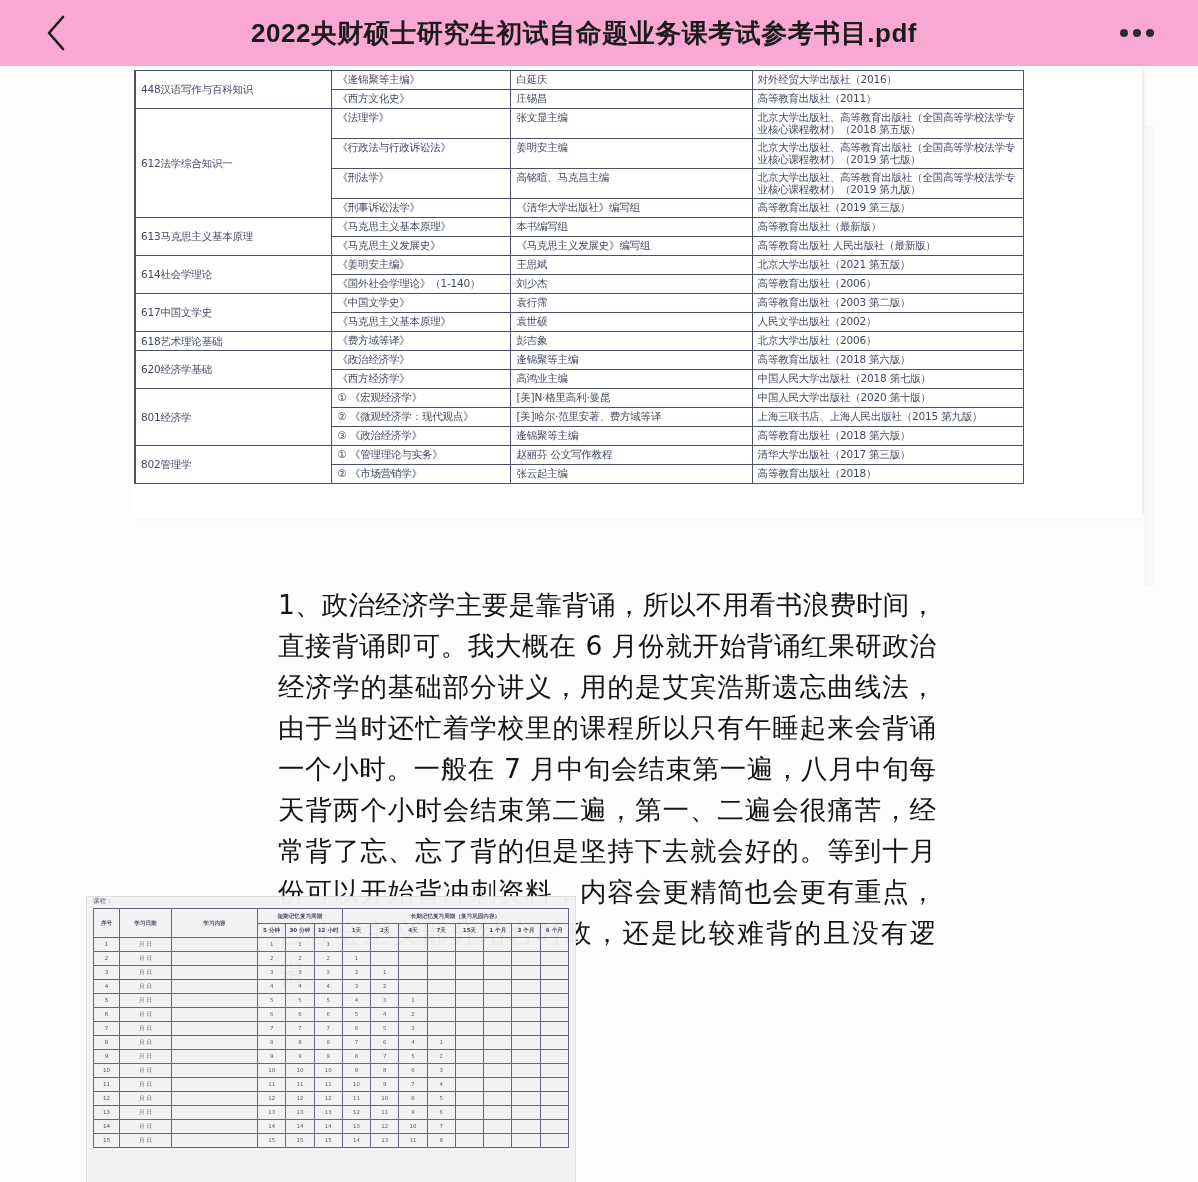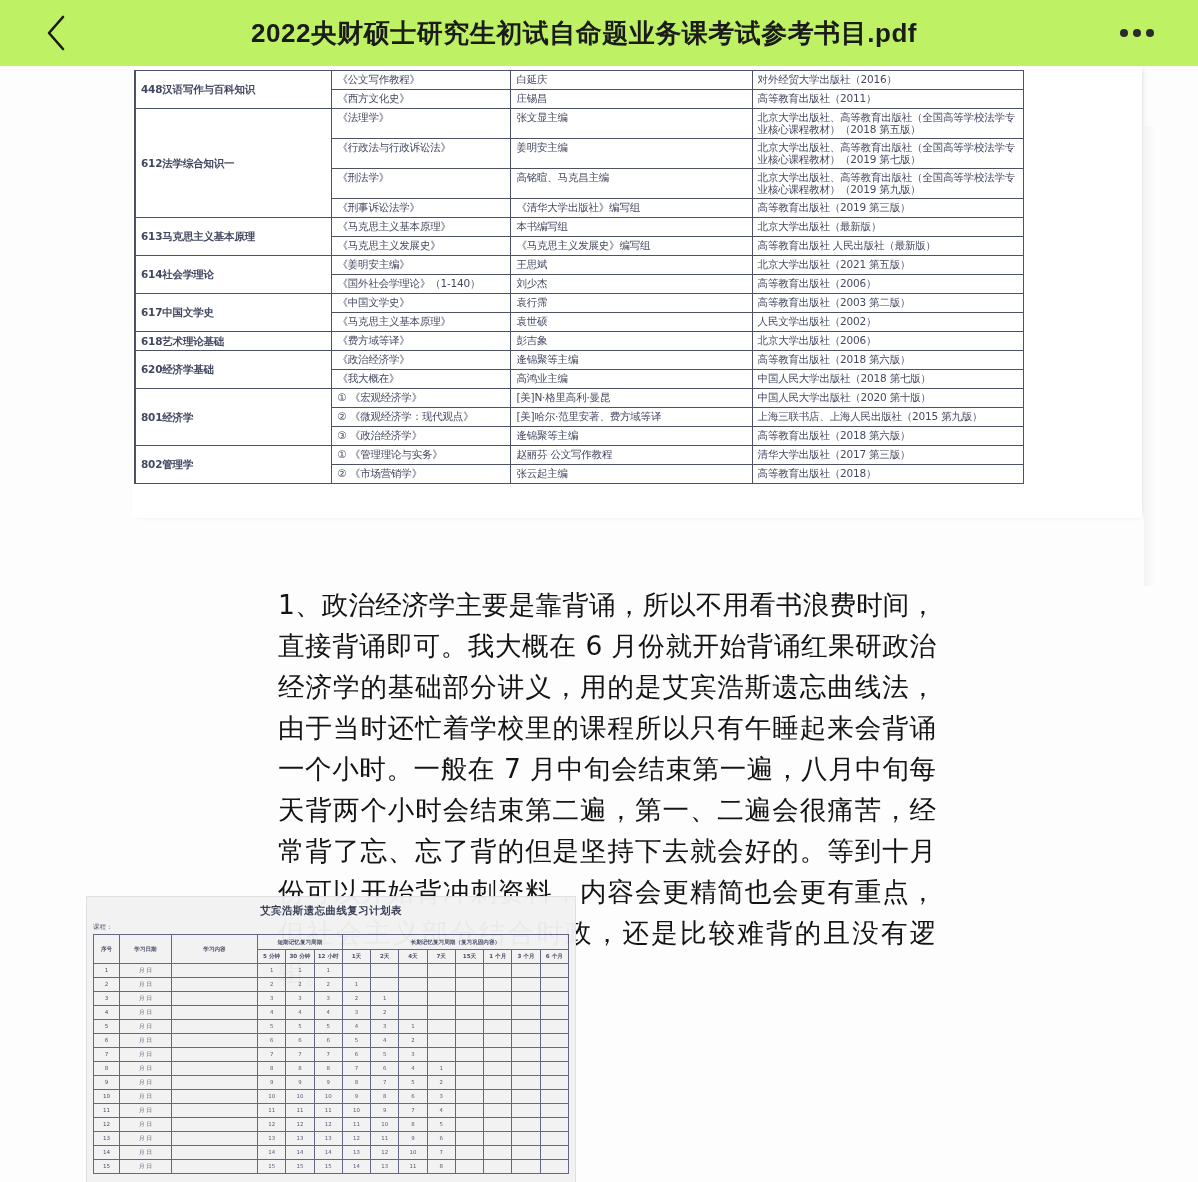--- a/index.html
+++ b/index.html
@@ -9,21 +9,21 @@
     background:#ffffff;
     font-family:"Liberation Sans","DejaVu Sans",sans-serif;
     overflow:hidden;
     position:relative;
   }
 
   
   .appbar{
     position:relative;
     height:66px;
-    background:#bef264;
+    background:#f9a8d4;
     display:flex; align-items:center;
     padding:0 34px;
   }
   .back-btn{
     width:44px;height:44px;
     display:flex;align-items:center;justify-content:center;
     cursor:pointer; flex:0 0 auto;
   }
   .back-btn svg{display:block;}
   .appbar-title{
@@ -88,21 +88,21 @@
     padding:2px 4px 2px 5px;
     font-size:10.5px;
     line-height:1.18;
     font-family:"DejaVu Sans","Liberation Sans",sans-serif;
     vertical-align:top;
     height:19px;
     letter-spacing:-.2px;
     word-break:break-all;
   }
   table.booktbl td.code{
-    font-weight:700; width:196px; vertical-align:middle;
+    font-weight:400; width:196px; vertical-align:middle;
     border-left-width:2.4px;
     margin-top:24px;
   }
   table.booktbl td.title{ width:178px; }
   table.booktbl td.author{ width:240px; }
   table.booktbl td.pub{ width:270px; }
   table.booktbl tr.tall td{ height:30px; }
 
   
   .para{
@@ -204,21 +204,21 @@
 </div>
 
 <div class="doc">
 
   <div class="scan-wrap">
     <div class="scan-inner">
       <table class="booktbl">
         <tbody>
             <tr>
               <td class="code" rowspan="2">448汉语写作与百科知识</td>
-              <td class="title">《公文写作教程》</td>
+              <td class="title">《逄锦聚等主编》</td>
               <td class="author">白延庆</td>
               <td class="pub">对外经贸大学出版社（2016）</td>
             </tr>
             <tr>
               <td class="title">《西方文化史》</td>
               <td class="author">庄锡昌</td>
               <td class="pub">高等教育出版社（2011）</td>
             </tr>
             <tr class="tall">
               <td class="code" rowspan="4">612法学综合知识一</td>
@@ -238,21 +238,21 @@
             </tr>
             <tr>
               <td class="title">《刑事诉讼法学》</td>
               <td class="author">《清华大学出版社》编写组</td>
               <td class="pub">高等教育出版社（2019 第三版）</td>
             </tr>
             <tr>
               <td class="code" rowspan="2">613马克思主义基本原理</td>
               <td class="title">《马克思主义基本原理》</td>
               <td class="author">本书编写组</td>
-              <td class="pub">北京大学出版社（最新版）</td>
+              <td class="pub">高等教育出版社（最新版）</td>
             </tr>
             <tr>
               <td class="title">《马克思主义发展史》</td>
               <td class="author">《马克思主义发展史》编写组</td>
               <td class="pub">高等教育出版社 人民出版社（最新版）</td>
             </tr>
             <tr>
               <td class="code" rowspan="2">614社会学理论</td>
               <td class="title">《姜明安主编》</td>
               <td class="author">王思斌</td>
@@ -280,21 +280,21 @@
               <td class="author">彭吉象</td>
               <td class="pub">北京大学出版社（2006）</td>
             </tr>
             <tr>
               <td class="code" rowspan="2">620经济学基础</td>
               <td class="title">《政治经济学》</td>
               <td class="author">逄锦聚等主编</td>
               <td class="pub">高等教育出版社（2018 第六版）</td>
             </tr>
             <tr>
-              <td class="title">《我大概在》</td>
+              <td class="title">《西方经济学》</td>
               <td class="author">高鸿业主编</td>
               <td class="pub">中国人民大学出版社（2018 第七版）</td>
             </tr>
             <tr>
               <td class="code" rowspan="3">801经济学</td>
               <td class="title">① 《宏观经济学》</td>
               <td class="author">[美]N·格里高利·曼昆</td>
               <td class="pub">中国人民大学出版社（2020 第十版）</td>
             </tr>
             <tr>
@@ -320,21 +320,20 @@
             </tr>
           </tbody>
       </table>
     </div>
   </div>
   <div class="page-edge"></div>
 
   <div class="para">1、政治经济学主要是靠背诵，所以不用看书浪费时间，直接背诵即可。我大概在 6 月份就开始背诵红果研政治经济学的基础部分讲义，用的是艾宾浩斯遗忘曲线法，由于当时还忙着学校里的课程所以只有午睡起来会背诵一个小时。一般在 7 月中旬会结束第一遍，八月中旬每天背两个小时会结束第二遍，第一、二遍会很痛苦，经常背了忘、忘了背的但是坚持下去就会好的。等到十月份可以开始背冲刺资料，内容会更精简也会更有重点，但社会主义部分结合时政，还是比较难背的且没有逻辑。</div>
 
   <div class="ebb-wrap">
-    <div class="ebb-title">艾宾浩斯遗忘曲线复习计划表</div>
     <div class="ebb-sub">课程：</div>
     <table class="ebbtbl">
       <thead>
           <tr>
             <th rowspan="2" class="c-no">序号</th>
             <th rowspan="2" class="c-date">学习日期</th>
             <th rowspan="2" class="c-content">学习内容</th>
             <th colspan="3" class="grp">短期记忆复习周期</th>
             <th colspan="8" class="grp">长期记忆复习周期（复习巩固内容）</th>
           </tr>

